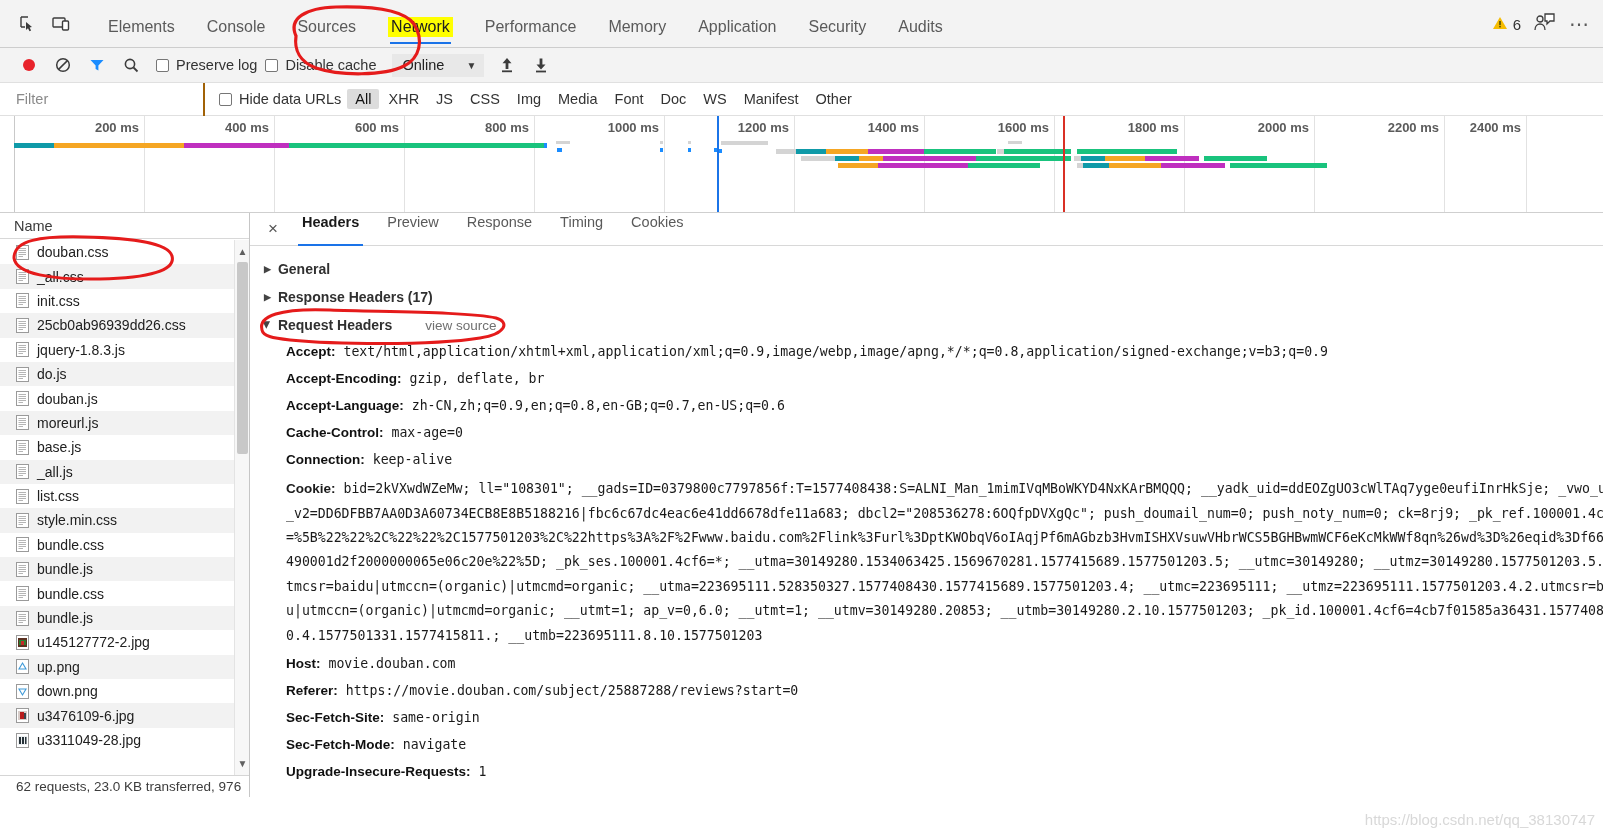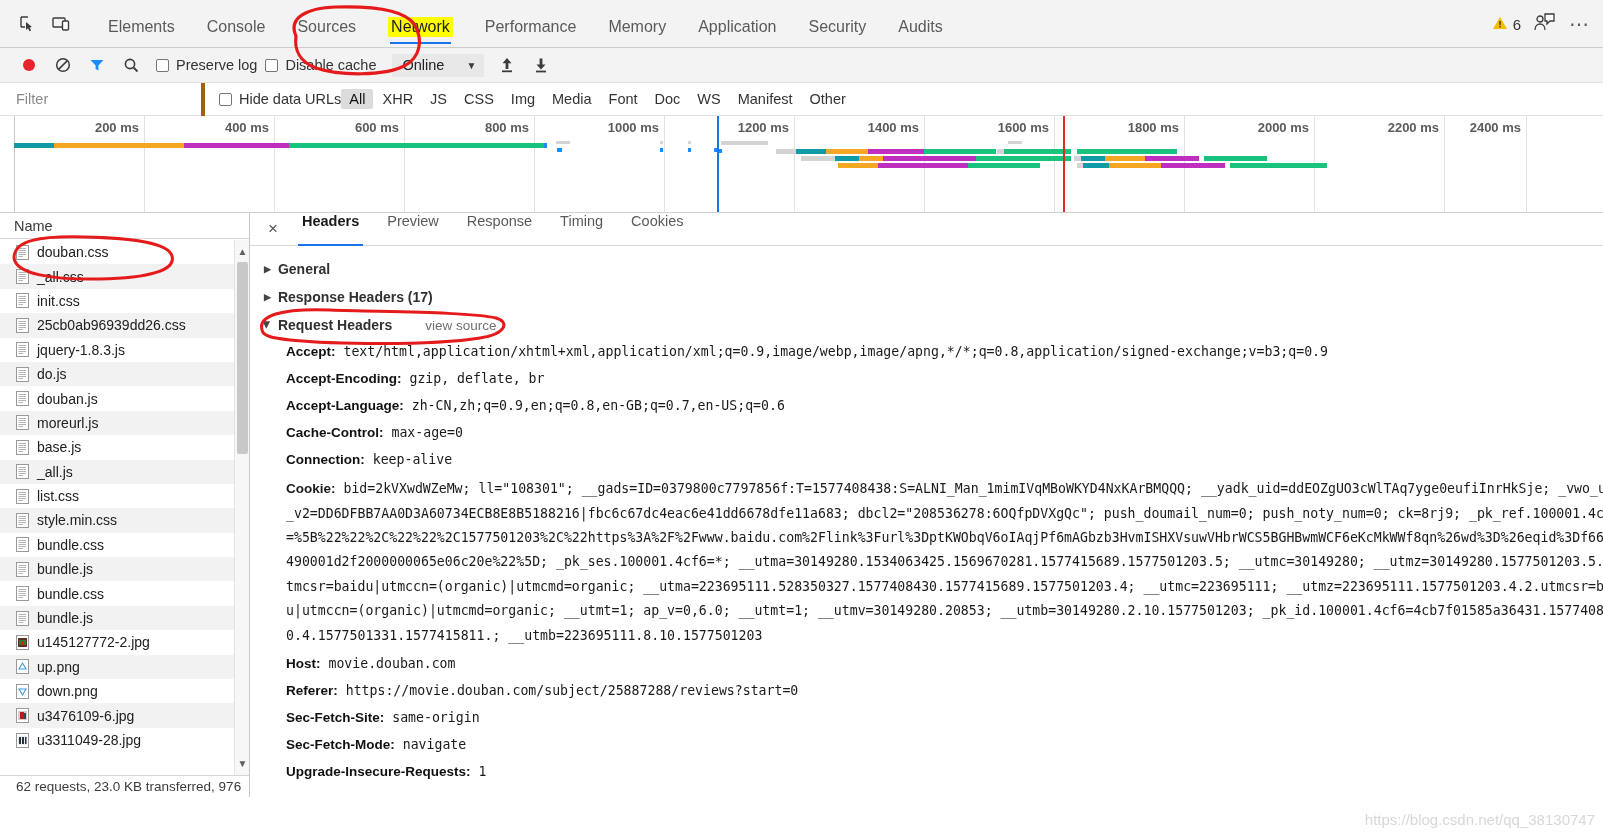--- a/index.html
+++ b/index.html
@@ -56,25 +56,25 @@
   .caret { font-size: 10px; color: #3c3c3c; }
 
   
   .filterbar {
     height: 33px; display:flex; align-items:center;
     background: #fff; border-bottom: 1px solid #e0e0e0;
   }
   .filterinput {
     width: 205px; height: 33px; border: none; outline: none; padding-left: 16px;
     font-size: 14.5px; color: #222; font-family: "Liberation Sans", sans-serif;
-    background: transparent; border-right: 4px solid #a16207;
+    background: transparent; border-right: 2px solid #a16207;
   }
   .filterinput::placeholder { color: #8a8a8a; }
   .hidedata { margin-left: 14px; }
-  .types { display:flex; align-items:center; margin-left: 0; gap: 1px; }
+  .types { display:flex; align-items:center; margin-left: 6px; gap: 1px; }
   .type {
     font-size: 14.5px; color: #333; padding: 2px 8px; border-radius: 2px; cursor: pointer;
     white-space: nowrap;
   }
   .type.sel { background: #dcdcdc; color: #111; }
 
   
   .overview {
     height: 97px; position: relative; background: #fff;
     border-bottom: 1px solid #cfcfcf; overflow: hidden;
@@ -126,21 +126,21 @@
     position: absolute; left: 0; right: 0; bottom: 0; height: 22px;
     border-top: 1px solid #d5d5d5; background: #fff; display:flex; align-items:center;
     padding-left: 16px; font-size: 13.5px; color: #3c3c3c; white-space: nowrap; overflow: hidden;
   }
 
   
   .details { flex: 1; position: relative; background: #fff; overflow: hidden; }
   .dtabs { height: 33px; display:flex; align-items:center; border-bottom: 1px solid #d8d8d8; padding-left: 8px; }
   .dclose { width: 30px; height: 30px; display:flex; align-items:center; justify-content:center; font-size: 17px; color: #555; cursor:pointer; }
   .dtab {
-    font-size: 14.5px; color: #5a5a5a; padding: 0 14px; height: 33px; display:flex; align-items:flex-start;
+    font-size: 14.5px; color: #5a5a5a; padding: 16px 14px; height: 33px; display:flex; align-items:flex-end;
     position: relative; cursor: pointer;
   }
   .dtab.active { color: #1a1a1a; font-weight: bold; }
   .dtab.active::after { content:""; position:absolute; left:10px; right:10px; bottom:0; height:2px; background:#1a73e8; }
 
   .dbody { position: absolute; top: 34px; left: 0; right: 0; bottom: 0; padding: 8px 0 0 10px; overflow: hidden; }
   .grp { font-size: 14px; font-weight: bold; color: #303030; padding: 6px 0 6px 4px; display:flex; align-items:center; gap: 7px; cursor: pointer; }
   .tri { font-size: 9px; color: #444; display:inline-block; }
   .tri.open { transform: rotate(90deg); }
   .viewsrc { font-weight: normal; color: #707070; font-size: 13.5px; margin-left: 26px; cursor: pointer; }

